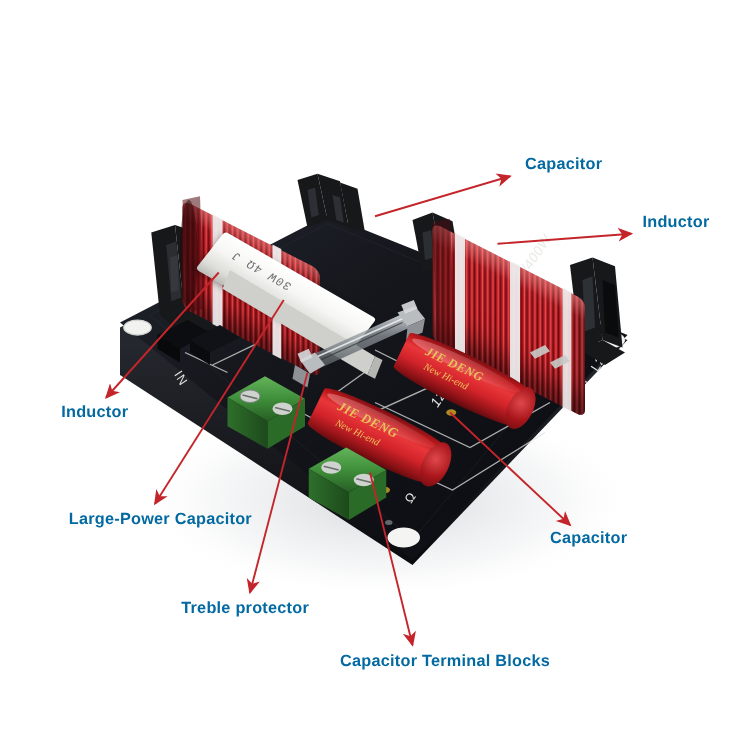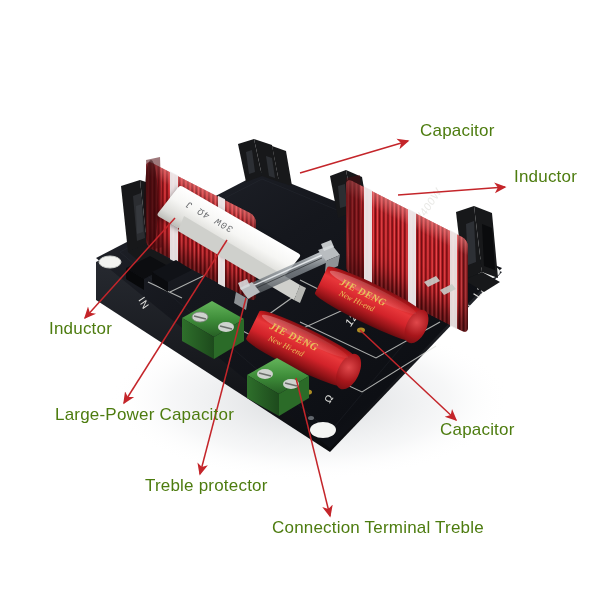--- a/index.html
+++ b/index.html
@@ -2,22 +2,22 @@
 <html><head>
 <meta charset="utf-8">
 <title>Annotated Crossover Board</title>
 <style>
   html,body{margin:0;padding:0;background:#ffffff;}
   body{width:600px;height:600px;overflow:hidden;
        font-family:"Liberation Sans","DejaVu Sans",sans-serif;}
   #stage{position:relative;width:600px;height:600px;background:#ffffff;}
 
   
-  .anno{position:absolute;white-space:nowrap;color:#4d7c0f;
-        font-size:17px;letter-spacing:.2px;}
+  .anno{position:absolute;white-space:nowrap;color:#0369a1;
+        font-size:13px;letter-spacing:.2px;font-weight:bold;}
 
   
   .layer{position:absolute;left:0;top:0;width:600px;height:600px;}
 
   
   #photo{position:absolute;left:0;top:0;width:600px;height:600px;}
 
   
   .part{position:absolute;}
 
@@ -331,17 +331,17 @@
   <div class="anno" style="left:420px;top:131px;transform:translateY(-50%);">Capacitor</div>
 
   <div class="anno" style="left:514px;top:177px;transform:translateY(-50%);">Inductor</div>
 
   <div class="anno" style="left:49px;top:329px;transform:translateY(-50%);">Inductor</div>
 
   <div class="anno" style="left:55px;top:415px;transform:translateY(-50%);">Large-Power Capacitor</div>
 
   <div class="anno" style="left:145px;top:486px;transform:translateY(-50%);">Treble protector</div>
 
-  <div class="anno" style="left:272px;top:528px;transform:translateY(-50%);">Connection Terminal Treble</div>
+  <div class="anno" style="left:272px;top:528px;transform:translateY(-50%);">Capacitor Terminal Blocks</div>
 
   <div class="anno" style="left:440px;top:430px;transform:translateY(-50%);">Capacitor</div>
 
 </div>
 
 </body></html>

